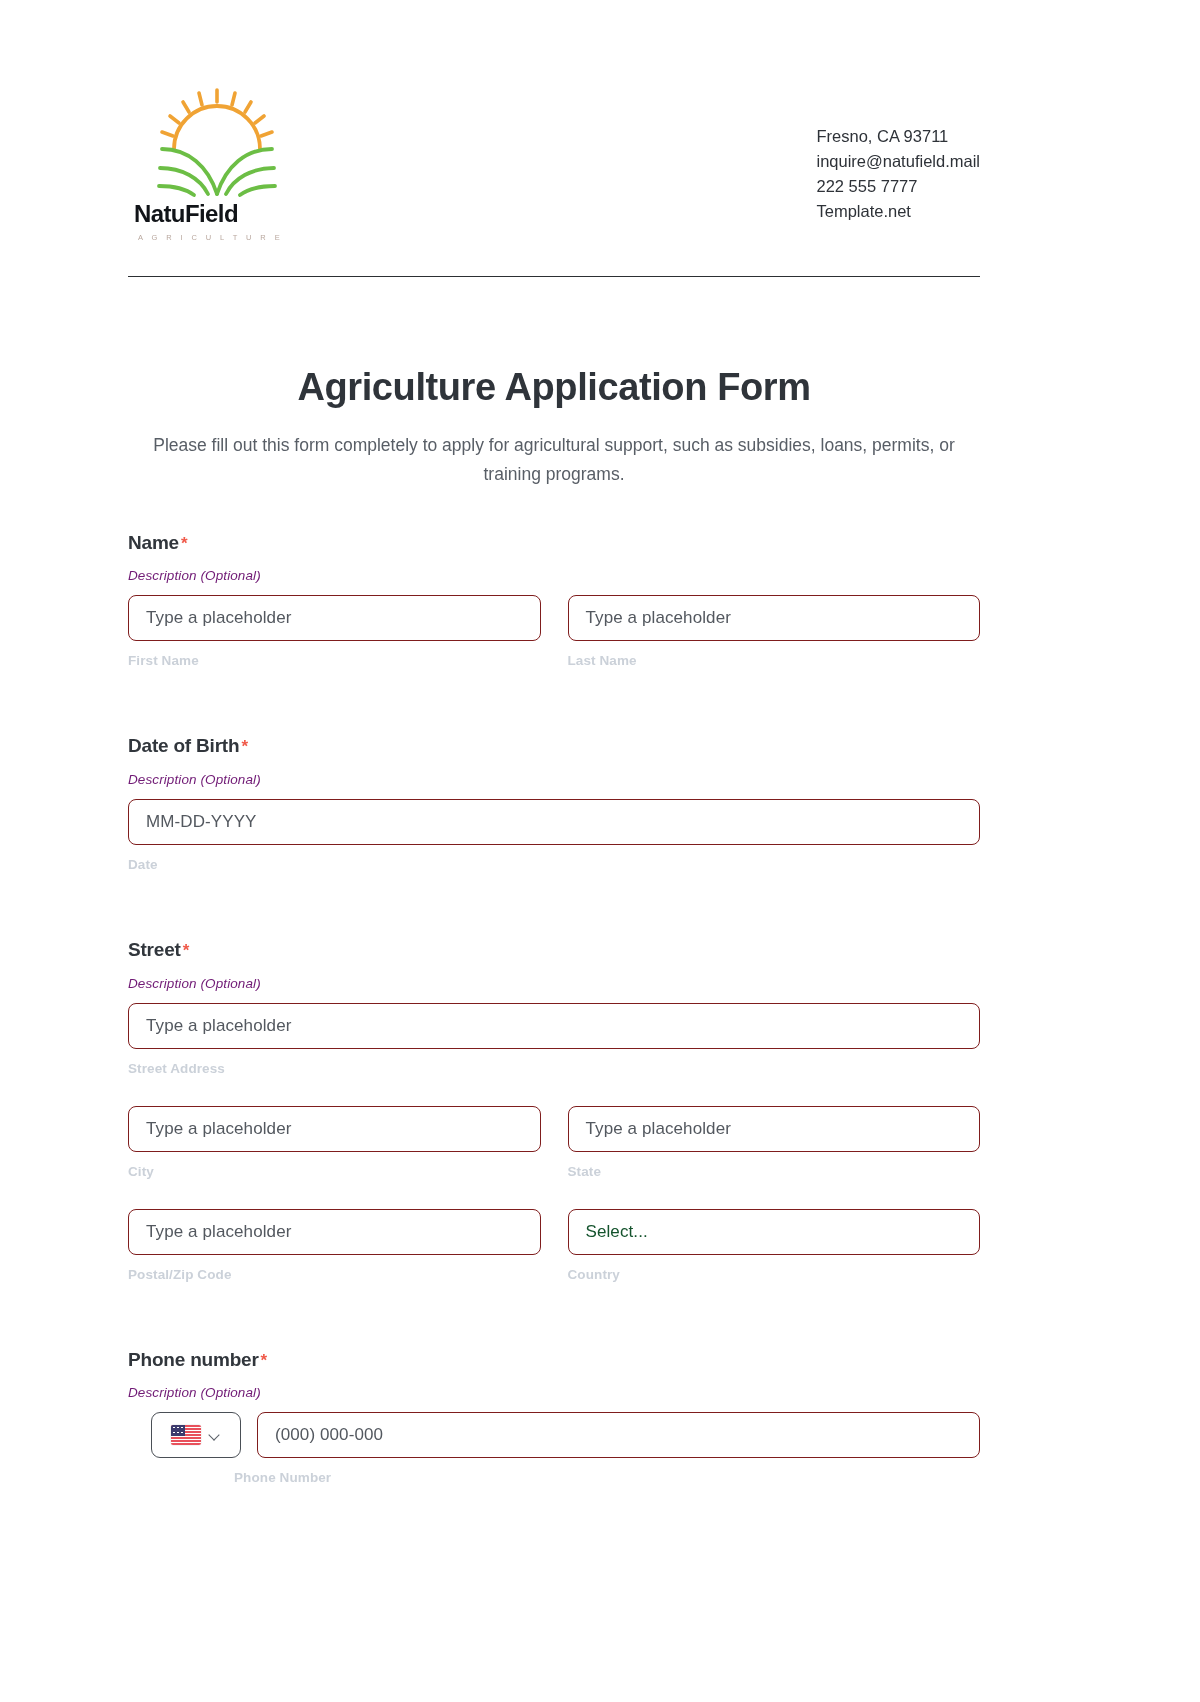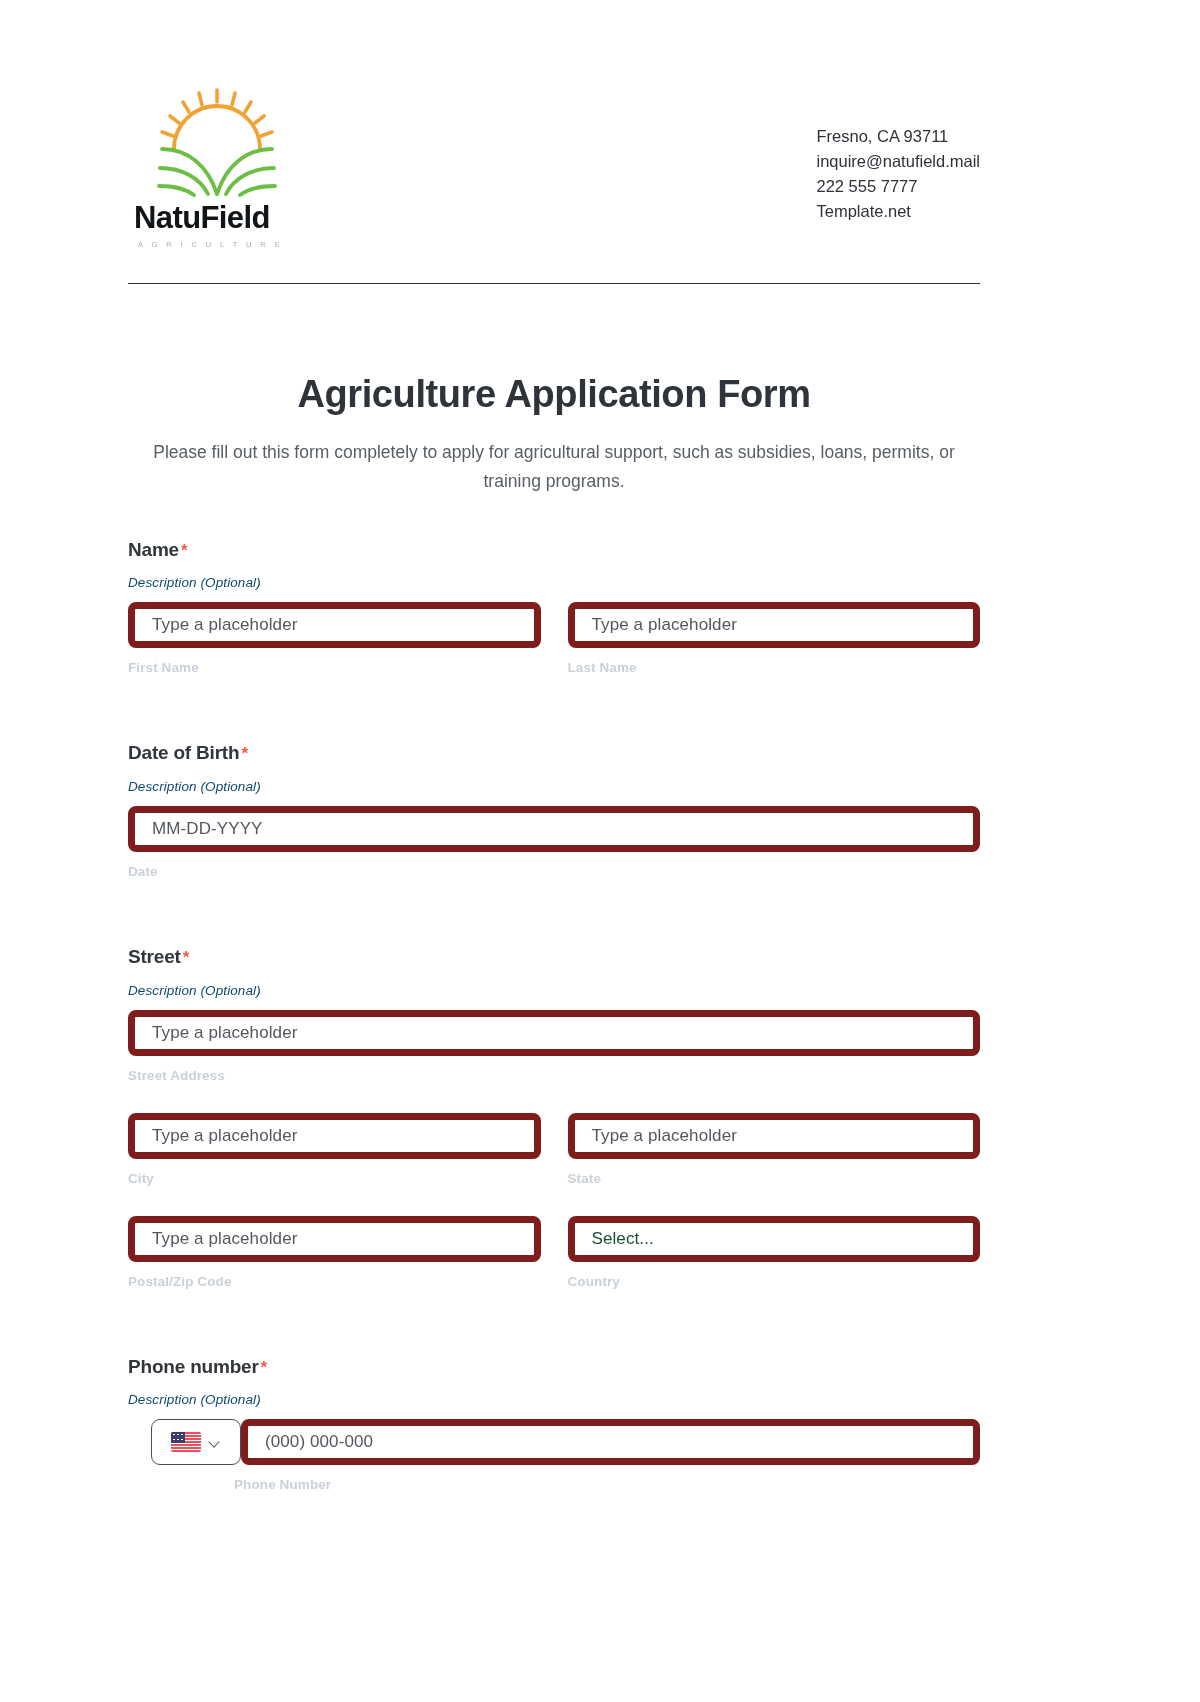--- a/index.html
+++ b/index.html
@@ -41,21 +41,21 @@
   .brand { width: 290px; }
 
   .logo-mark {
     width: 150px;
     height: 112px;
     display: block;
     margin-left: 14px;
   }
 
   .brand-name {
-    font-size: 31px;
+    font-size: 24px;
     font-weight: 700;
     letter-spacing: -0.6px;
     color: #111418;
     line-height: 1;
     margin-top: 4px;
     margin-left: 6px;
     font-family: "Liberation Sans", sans-serif;
   }
 
   .brand-tagline {
@@ -118,37 +118,37 @@
   .req {
     color: #f05a4a;
     font-weight: 700;
     font-size: 17px;
     margin-left: 2px;
   }
 
   .field-desc {
     font-size: 13.5px;
     font-style: italic;
-    color: #0c4a6e;
+    color: #701a75;
     margin-top: 13px;
     letter-spacing: 0.1px;
   }
 
   .row {
     display: flex;
     gap: 27px;
     margin-top: 12px;
   }
   .row.single > .col { width: 852px; }
   .col { flex: 1 1 0; min-width: 0; }
 
   .input {
     width: 100%;
     height: 46px;
-    border: 7px solid #7f1d1d;
+    border: 1px solid #7f1d1d;
     border-radius: 8px;
     background: #fff;
     padding: 0 17px;
     display: flex;
     align-items: center;
     font-size: 17px;
     color: #53585f;
     letter-spacing: 0.1px;
     font-family: "Liberation Sans", sans-serif;
   }
@@ -161,20 +161,21 @@
     font-weight: 600;
     letter-spacing: 0.1px;
   }
 
   .gap-sm { height: 18px; }
   .gap-md { height: 54px; }
 
   
   .phone-row {
     display: flex;
+    gap: 16px;
     margin-top: 12px;
     align-items: flex-start;
     padding-left: 23px;
   }
 
   .flag-select {
     width: 90px;
     height: 46px;
     border: 1.6px solid #4a4f56;
     border-radius: 9px;

